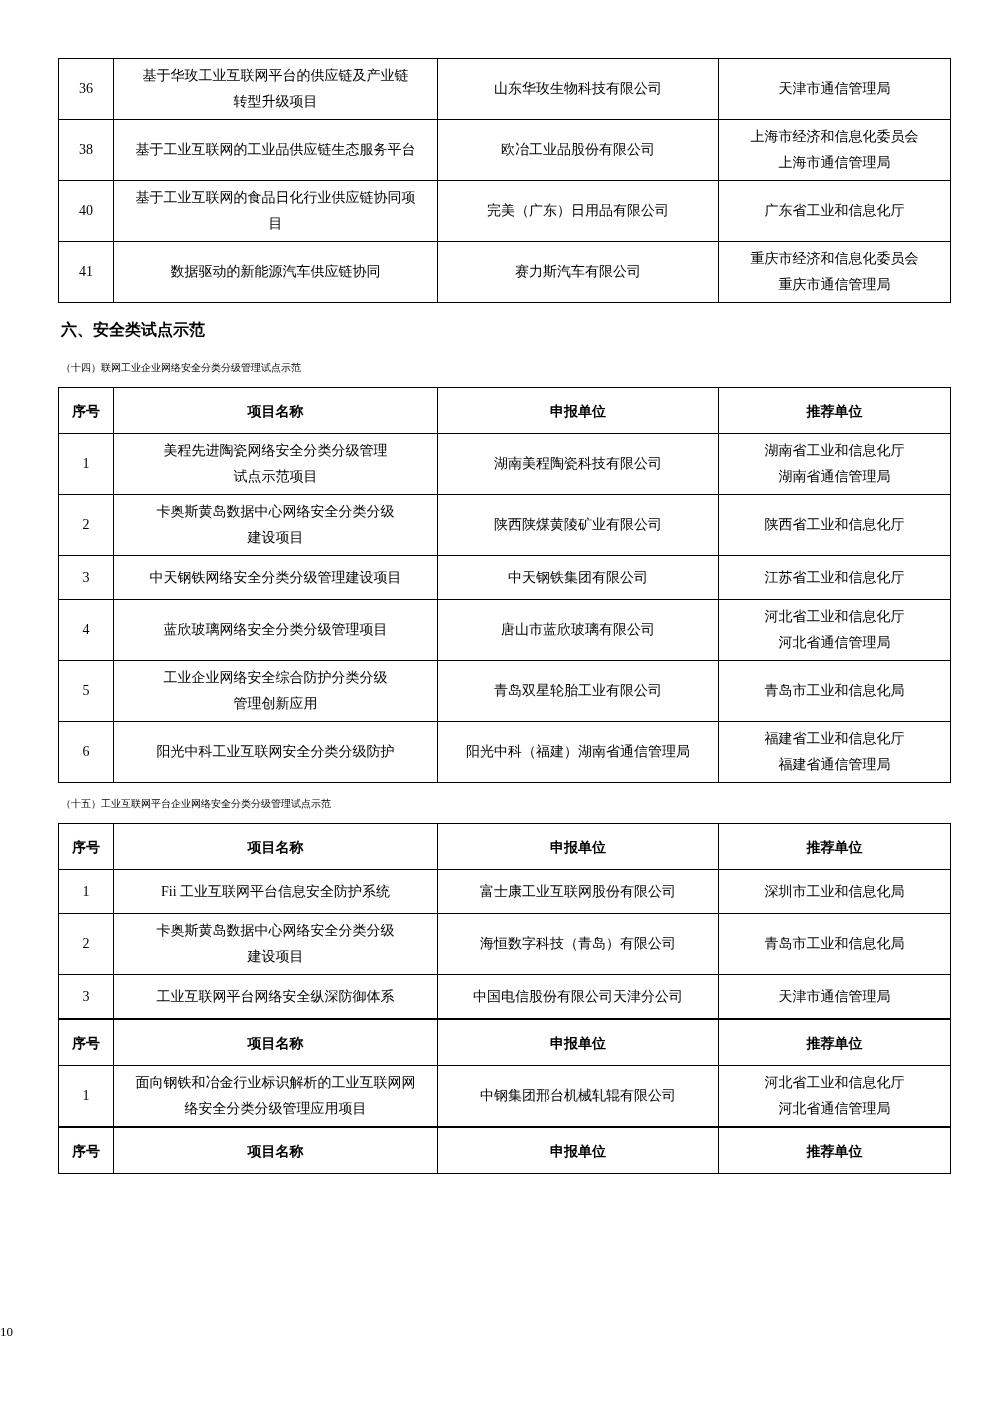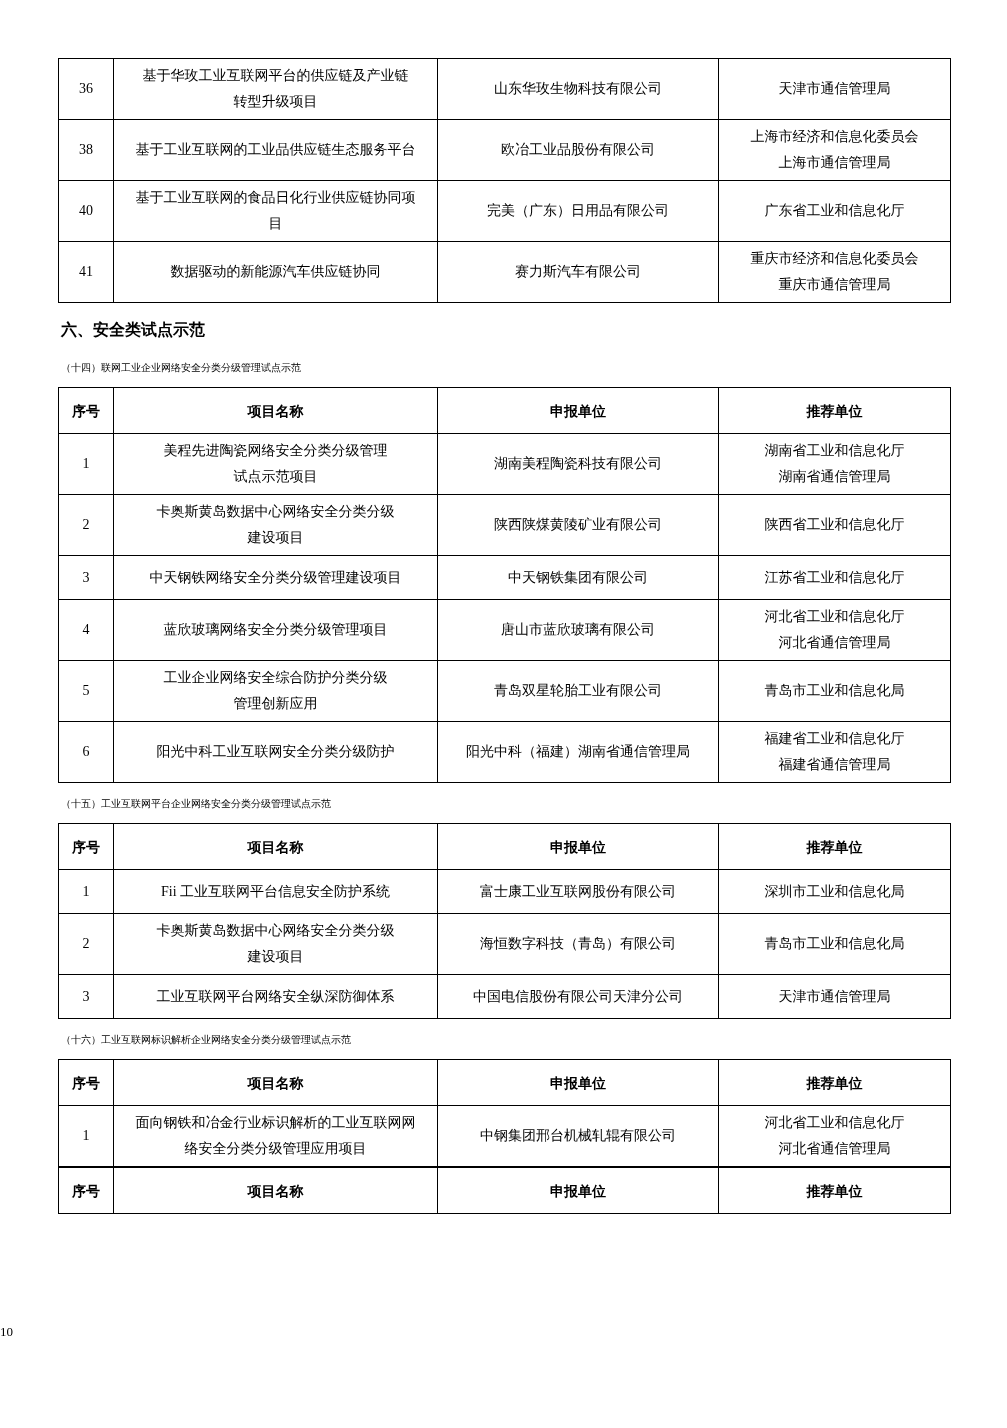--- a/index.html
+++ b/index.html
@@ -219,21 +219,20 @@
 
         <tr>
           <td>3</td>
           <td>工业互联网平台网络安全纵深防御体系</td>
           <td>中国电信股份有限公司天津分公司</td>
           <td>天津市通信管理局</td>
         </tr>
       </tbody>
   </table>
 
-  <p class="subsection-heading tight">（十六）工业互联网标识解析企业网络安全分类分级管理试点示范</p>
   <table class="doc-table">
     <colgroup>
       <col class="c-no">
         <col class="c-project">
         <col class="c-applicant">
         <col class="c-recommender">
     </colgroup>
     <thead>
       <tr>
         <th>序号</th>

